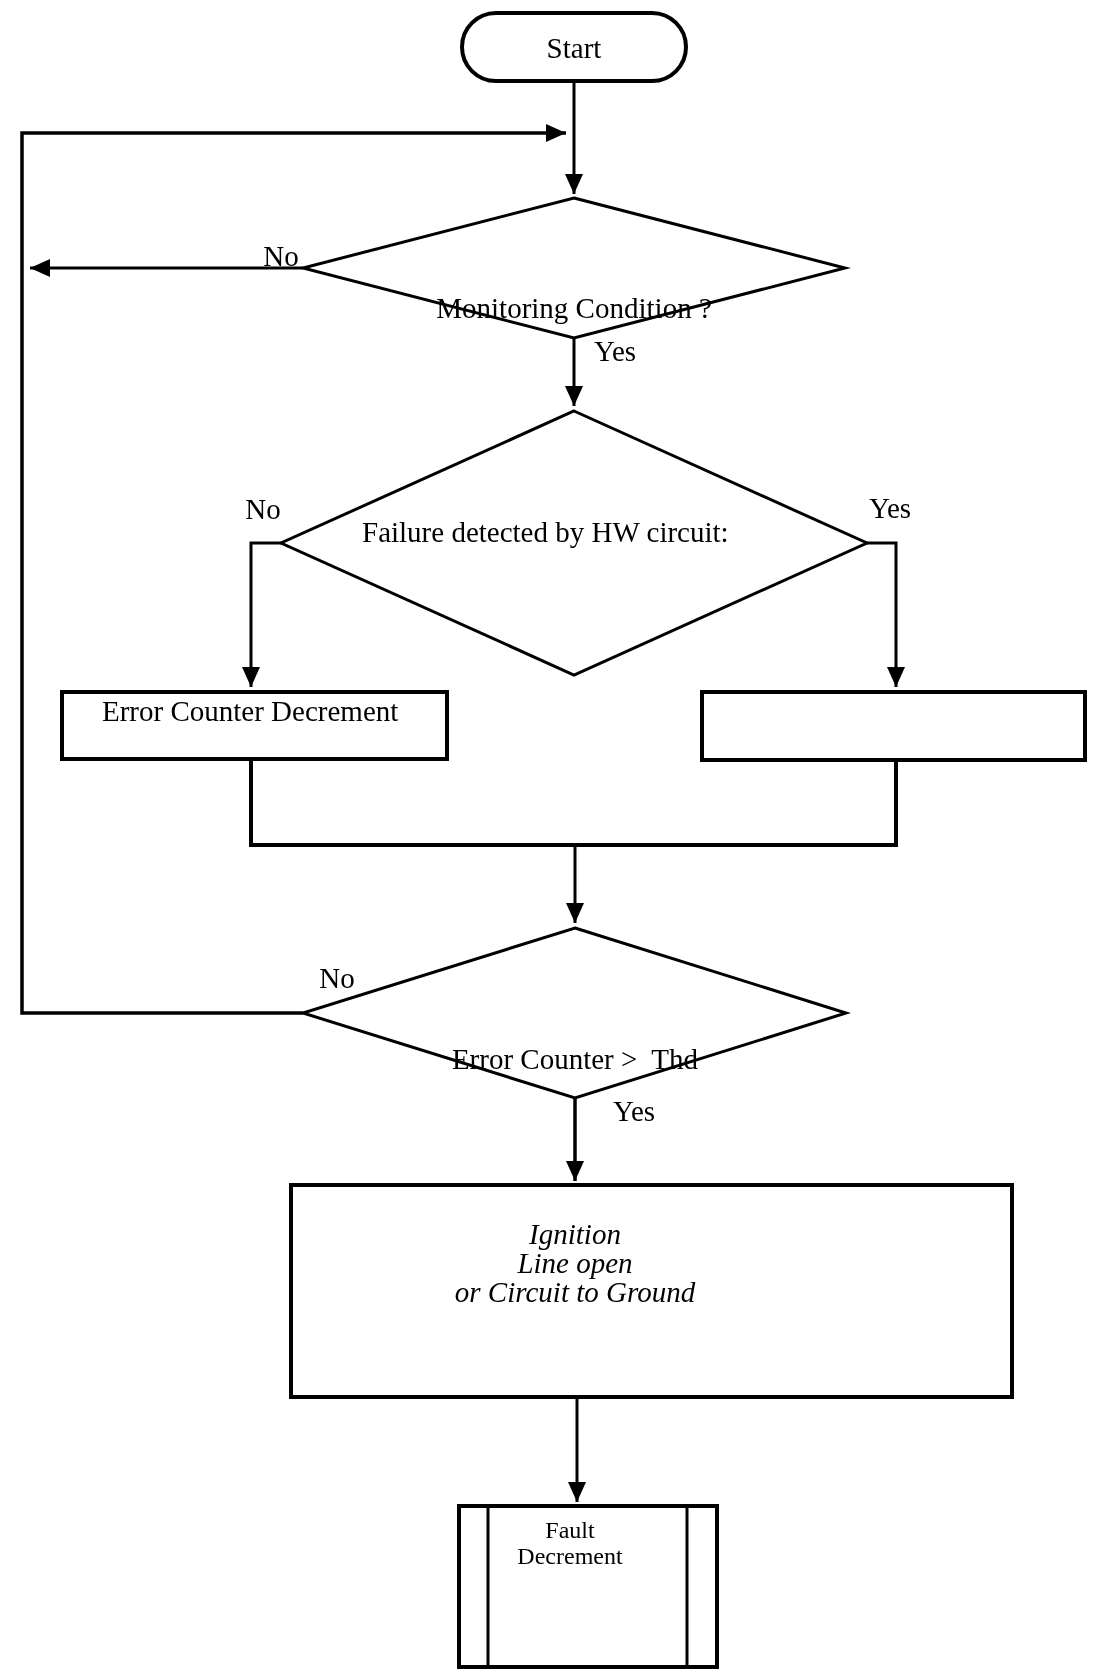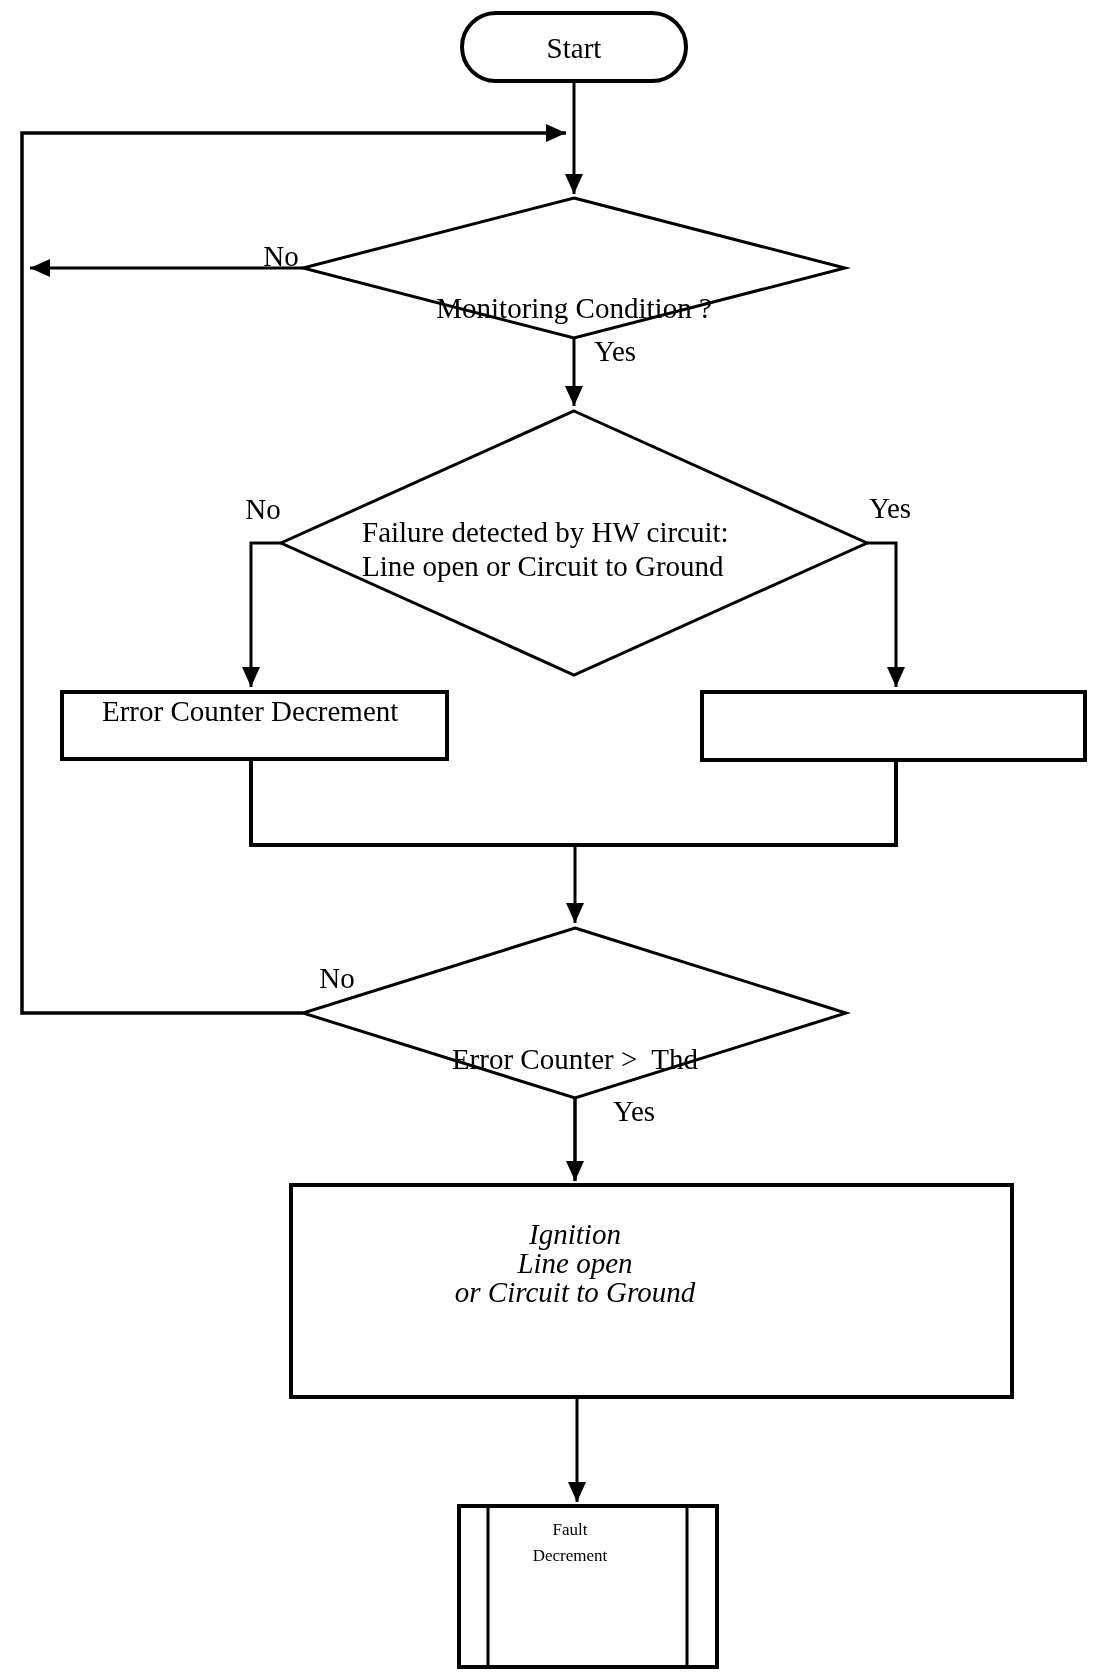--- a/index.html
+++ b/index.html
@@ -15,21 +15,21 @@
     position:absolute;
     font-family:"Liberation Serif","DejaVu Serif",serif;
     font-size:29px;
     color:#000000;
     text-align:center;
     white-space:nowrap;
   }
   .lbl.left{text-align:left;}
   .multiline{line-height:34px;}
   .ign-lines{line-height:29px;font-style:italic;}
-  .fault-lines{line-height:26px;font-size:17px;}
+  .fault-lines{line-height:26px;font-size:24px;}
   .pre{white-space:pre;}
 </style>
 </head>
 <body>
 
 <div class="canvas">
 
   <svg width="1120" height="1680" viewBox="0 0 1120 1680">
     <defs>
       <marker id="arrow" markerUnits="userSpaceOnUse" markerWidth="22" markerHeight="18" refX="20" refY="9" orient="auto">
@@ -75,21 +75,20 @@
     <line x1="488" y1="1508" x2="488" y2="1665" stroke="#000" stroke-width="3"></line>
     <line x1="687" y1="1508" x2="687" y2="1665" stroke="#000" stroke-width="3"></line>
   </svg>
 
   <div class="lbl" style="left:474px;top:32px;width:200px;">Start</div>
 
   <div class="lbl" style="left:374px;top:252px;width:400px;margin-top:40px;">Monitoring Condition ?</div>
 
   <div class="lbl left multiline" style="left:362px;top:515px;width:420px;">
     <div>Failure detected by HW circuit:</div>
-    <div>Line open or Circuit to Ground</div>
   </div>
 
   <div class="lbl left" style="left:66px;top:695px;width:380px;margin-left:36px;">Error Counter Decrement</div>
 
 
   <div class="lbl pre" style="left:375px;top:1043px;width:400px;">Error Counter &gt;  Thd</div>
 
   <div class="lbl ign-lines" style="left:375px;top:1220px;width:400px;">
     <div>Ignition</div>
     <div>Line open</div>

